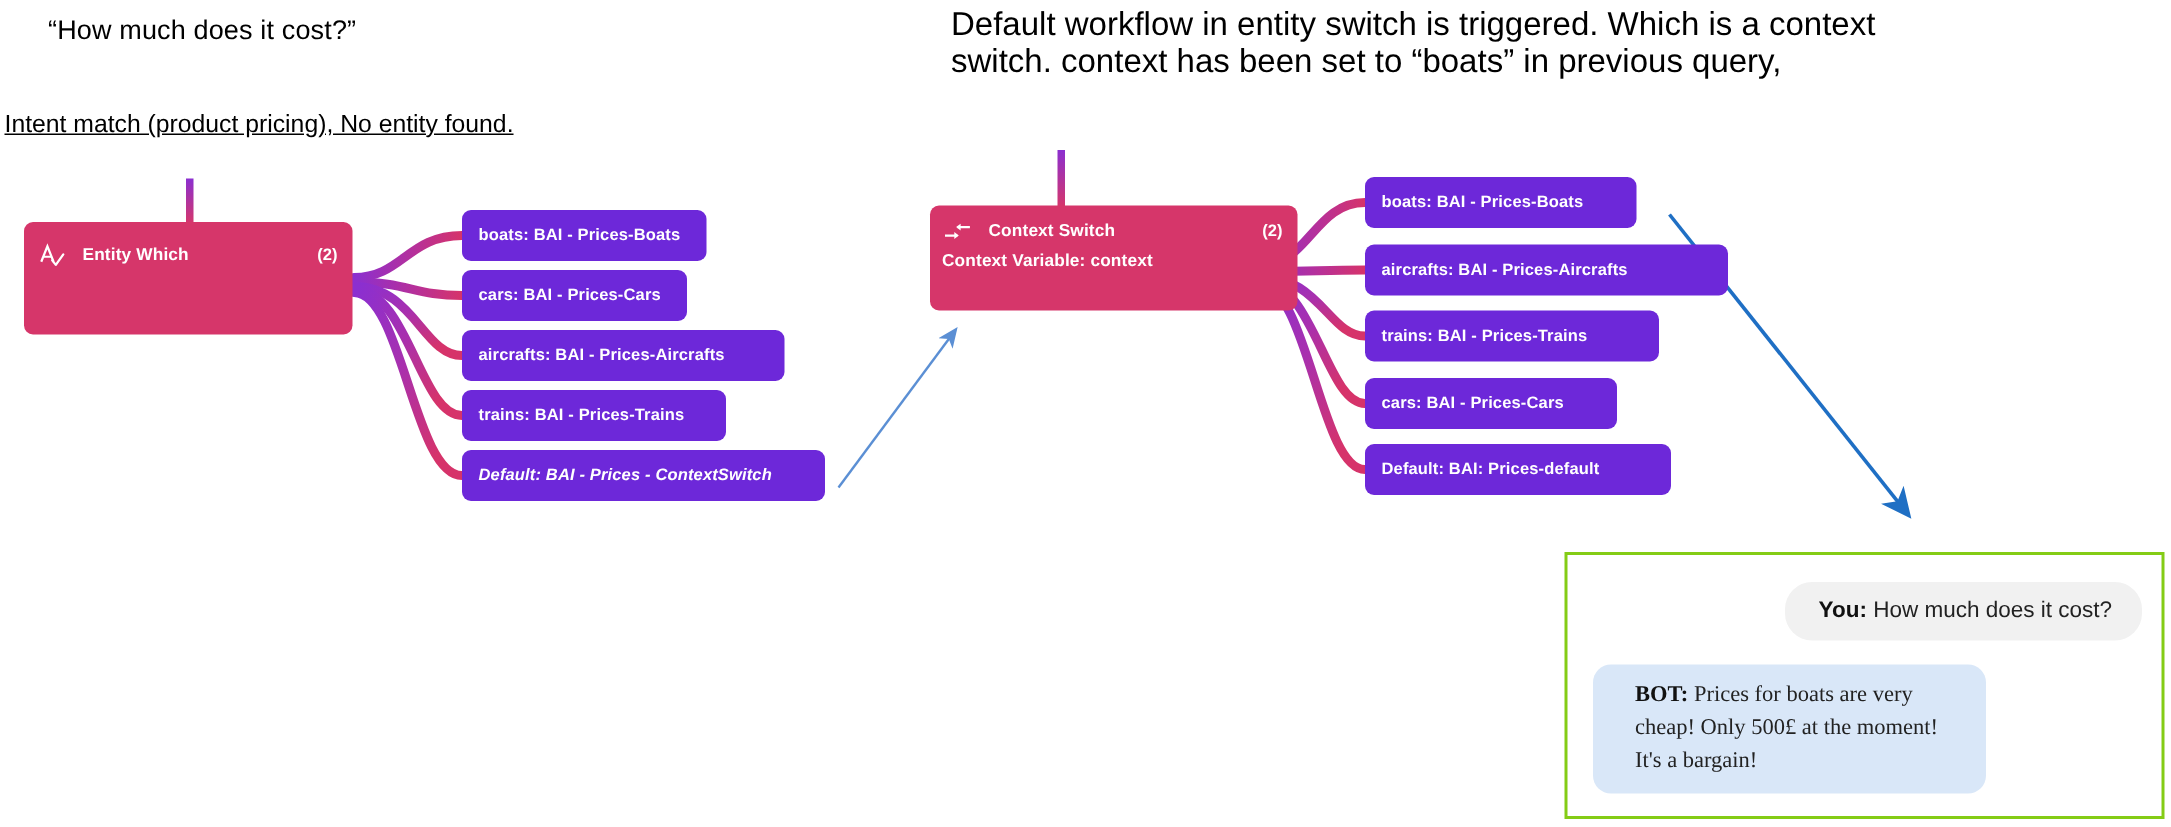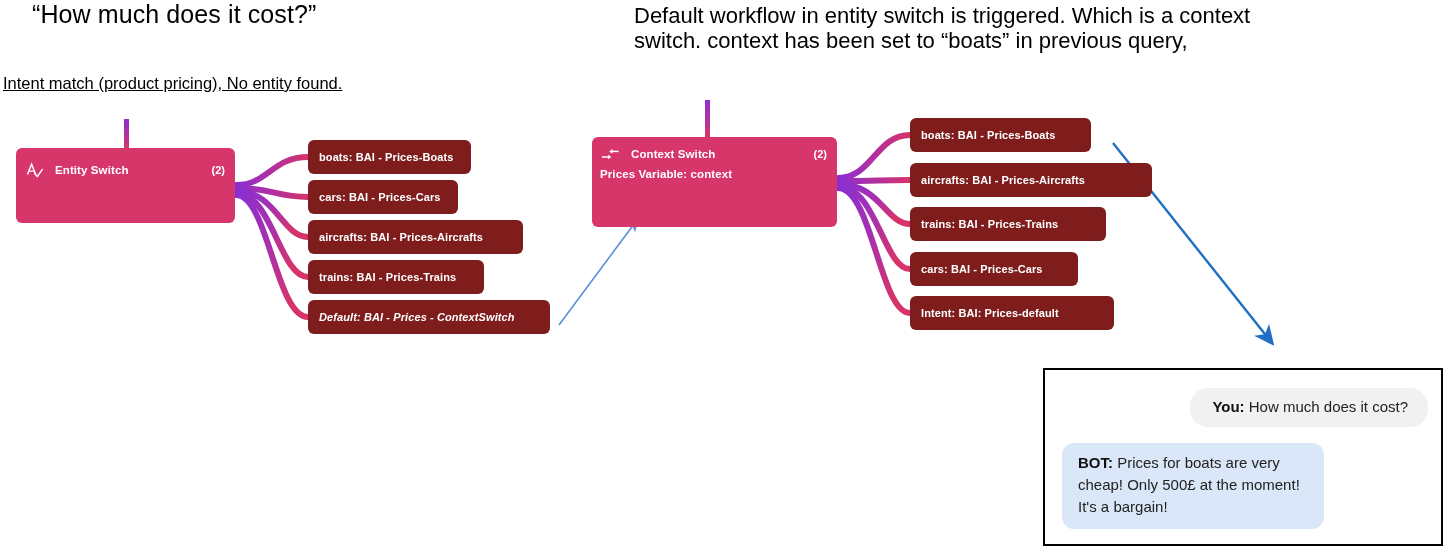--- a/index.html
+++ b/index.html
@@ -18,22 +18,22 @@
 
   
   .annot {
     position: absolute;
     font-family: "Liberation Sans", sans-serif;
     color: #000000;
     white-space: pre-line;
   }
   #title-quote {
     left: 32px;
-    top: 0;
-    font-size: 25px;
+    top: 10px;
+    font-size: 18px;
     letter-spacing: .1px;
   }
   #intent-note {
     left: 3px;
     top: 74px;
     font-size: 16.5px;
     text-decoration: underline;
   }
   #default-workflow-note {
     left: 634px;
@@ -95,51 +95,51 @@
   }
 
   #node-entity-switch {
     left: 16px;
     top: 148px;
     width: 219px;
     height: 75px;
     padding-top: 11px;
   }
   #node-context-switch {
-    left: 592px;
+    left: 620px;
     top: 137px;
     width: 245px;
-    height: 90px;
+    height: 70px;
     padding-top: 6px;
   }
 
   
   .branch {
     position: absolute;
-    background: #7f1d1d;
+    background: #6d28d9;
     border-radius: 6px;
     color: #ffffff;
     font-size: 11px;
     font-weight: bold;
     letter-spacing: .1px;
     display: flex;
     align-items: center;
     padding-left: 11px;
     box-sizing: border-box;
     height: 34px;
   }
 
   
   #chat-panel {
     position: absolute;
     left: 1043px;
     top: 368px;
     width: 400px;
     height: 178px;
-    border: 2px solid #000000;
+    border: 2px solid #84cc16;
     background: #ffffff;
     box-sizing: border-box;
   }
   .bubble {
     position: absolute;
     border-radius: 17px;
     font-size: 15px;
     line-height: 22px;
     color: #222222;
     box-sizing: border-box;
@@ -150,22 +150,23 @@
     background: #f1f1f1;
     padding: 8px 20px 9px 22px;
     border-radius: 18px;
     white-space: nowrap;
   }
   #bubble-bot {
     left: 17px;
     top: 73px;
     width: 262px;
     background: #d9e7f8;
-    padding: 9px 14px 11px 16px;
+    padding: 9px 14px 11px 28px;
     border-radius: 12px;
+    font-family: Liberation Serif, serif;
   }
   .speaker {
     font-weight: bold;
     color: #111111;
   }
 </style>
 </head>
 <body>
 
 <div class="annot" id="title-quote">“How much does it cost?”</div>
@@ -223,21 +224,21 @@
   <line x1="1113" y1="143" x2="1272" y2="343" stroke="#1f6fc4" stroke-width="2.4" marker-end="url(#arrowDark)"></line>
 </svg>
 
 <div class="node" id="node-entity-switch">
   <div class="node-head">
     <svg class="node-icon" viewBox="0 0 19 17" xmlns="http://www.w3.org/2000/svg">
       <path d="M2.5,12.5 L6.6,2.2 L10.7,12.5" fill="none" stroke="#ffffff" stroke-width="1.5"></path>
       <path d="M4.2,9.2 L9.1,9.2" fill="none" stroke="#ffffff" stroke-width="1.3"></path>
       <path d="M9.8,11.6 L12.2,14.6 L17.2,7.6" fill="none" stroke="#ffffff" stroke-width="1.5" stroke-linecap="round" stroke-linejoin="round"></path>
     </svg>
-    <span class="node-title">Entity Switch</span>
+    <span class="node-title">Entity Which</span>
     <span class="node-count">(2)</span>
   </div>
 </div>
 
 <div class="branch" style="left:308px; top:140px; width:163px;">boats: BAI - Prices-Boats</div>
 <div class="branch" style="left:308px; top:180px; width:150px;">cars: BAI - Prices-Cars</div>
 <div class="branch" style="left:308px; top:220px; width:215px;">aircrafts: BAI - Prices-Aircrafts</div>
 <div class="branch" style="left:308px; top:260px; width:176px;">trains: BAI - Prices-Trains</div>
 <div class="branch" style="left:308px; top:300px; width:242px;font-style:italic;">Default: BAI - Prices - ContextSwitch</div>
 
@@ -245,28 +246,28 @@
   <div class="node-head">
     <svg class="node-icon" viewBox="0 0 19 17" xmlns="http://www.w3.org/2000/svg">
       <path d="M1,11 L9.2,11" stroke="#ffffff" stroke-width="1.5" fill="none"></path>
       <path d="M7.2,8.7 L10.2,11 L7.2,13.3 Z" fill="#ffffff"></path>
       <path d="M17.6,5.4 L9.4,5.4" stroke="#ffffff" stroke-width="1.5" fill="none"></path>
       <path d="M11.4,3.1 L8.4,5.4 L11.4,7.7 Z" fill="#ffffff"></path>
     </svg>
     <span class="node-title">Context Switch</span>
     <span class="node-count">(2)</span>
   </div>
-  <div class="node-sub">Prices Variable: context</div>
+  <div class="node-sub">Context Variable: context</div>
 </div>
 
 <div class="branch" style="left:910px; top:118px; width:181px;">boats: BAI - Prices-Boats</div>
 <div class="branch" style="left:910px; top:163px; width:242px;">aircrafts: BAI - Prices-Aircrafts</div>
 <div class="branch" style="left:910px; top:207px; width:196px;">trains: BAI - Prices-Trains</div>
 <div class="branch" style="left:910px; top:252px; width:168px;">cars: BAI - Prices-Cars</div>
-<div class="branch" style="left:910px; top:296px; width:204px;">Intent: BAI: Prices-default</div>
+<div class="branch" style="left:910px; top:296px; width:204px;">Default: BAI: Prices-default</div>
 
 <div id="chat-panel">
   <div class="bubble" id="bubble-user">
     <span class="speaker">You:</span><span> How much does it cost?</span>
   </div>
   <div class="bubble" id="bubble-bot">
     <span class="speaker">BOT:</span><span> Prices for boats are very cheap! Only 500£ at the moment! It's a bargain!</span>
   </div>
 </div>
 

